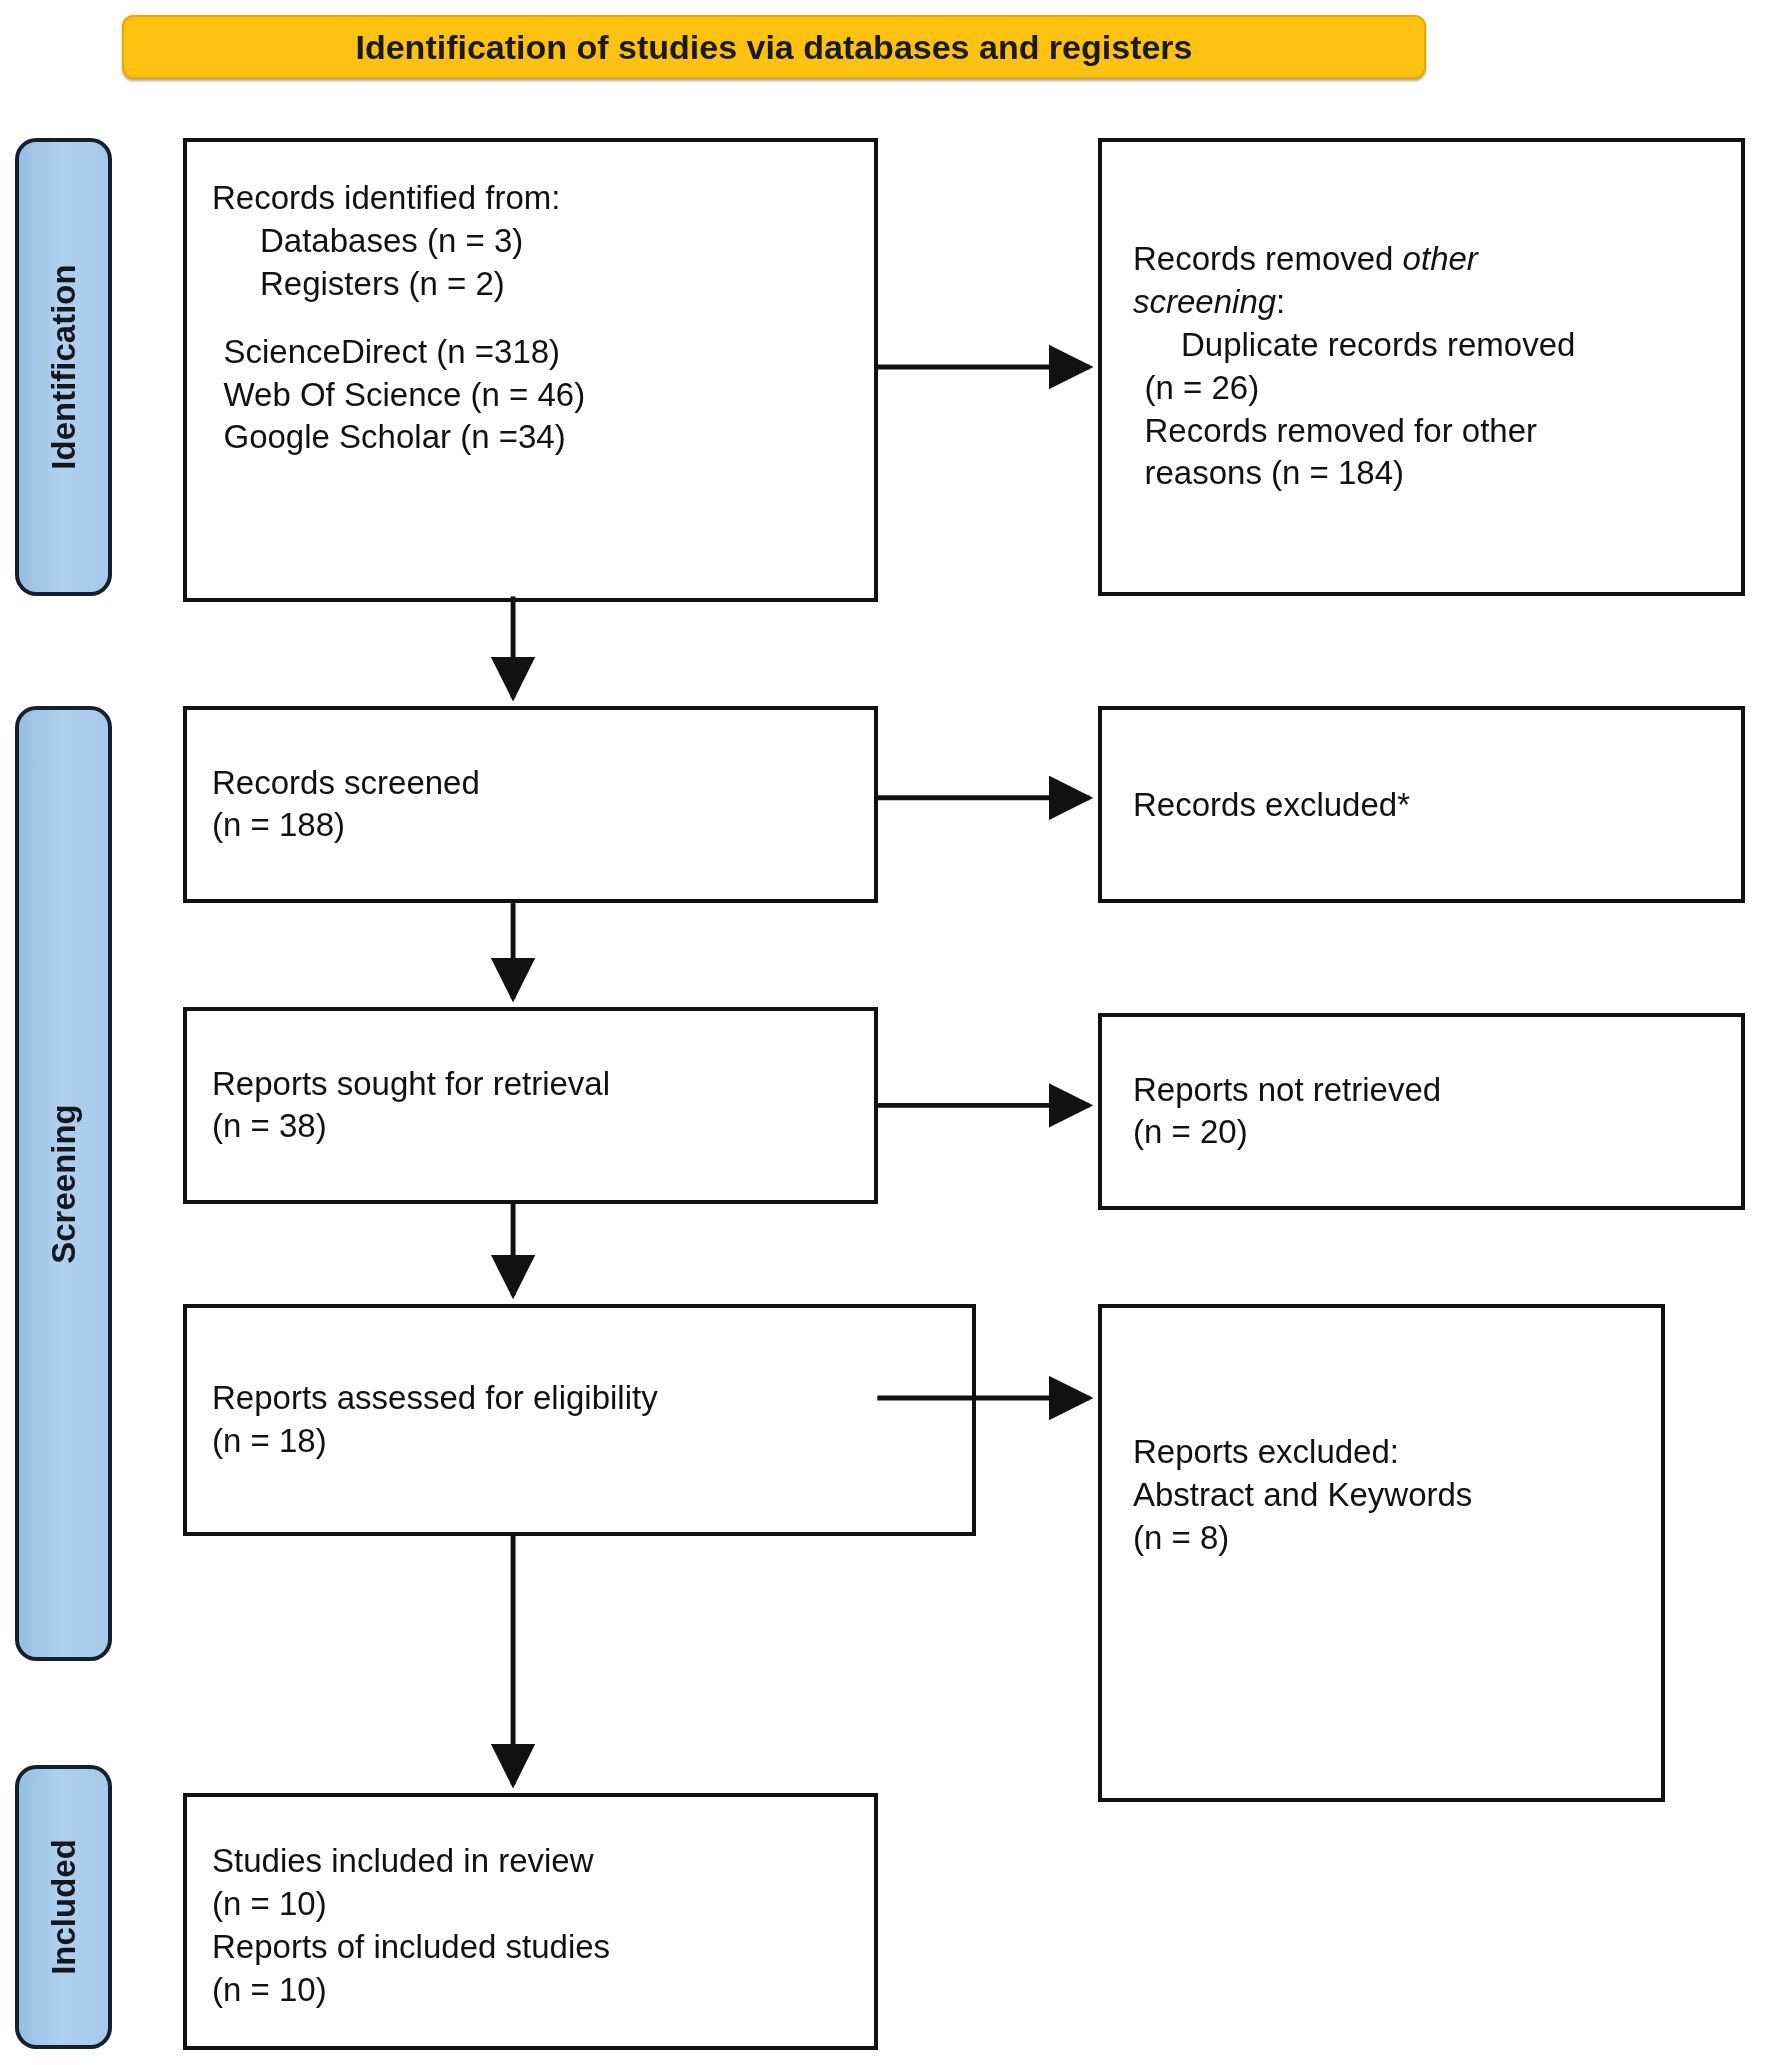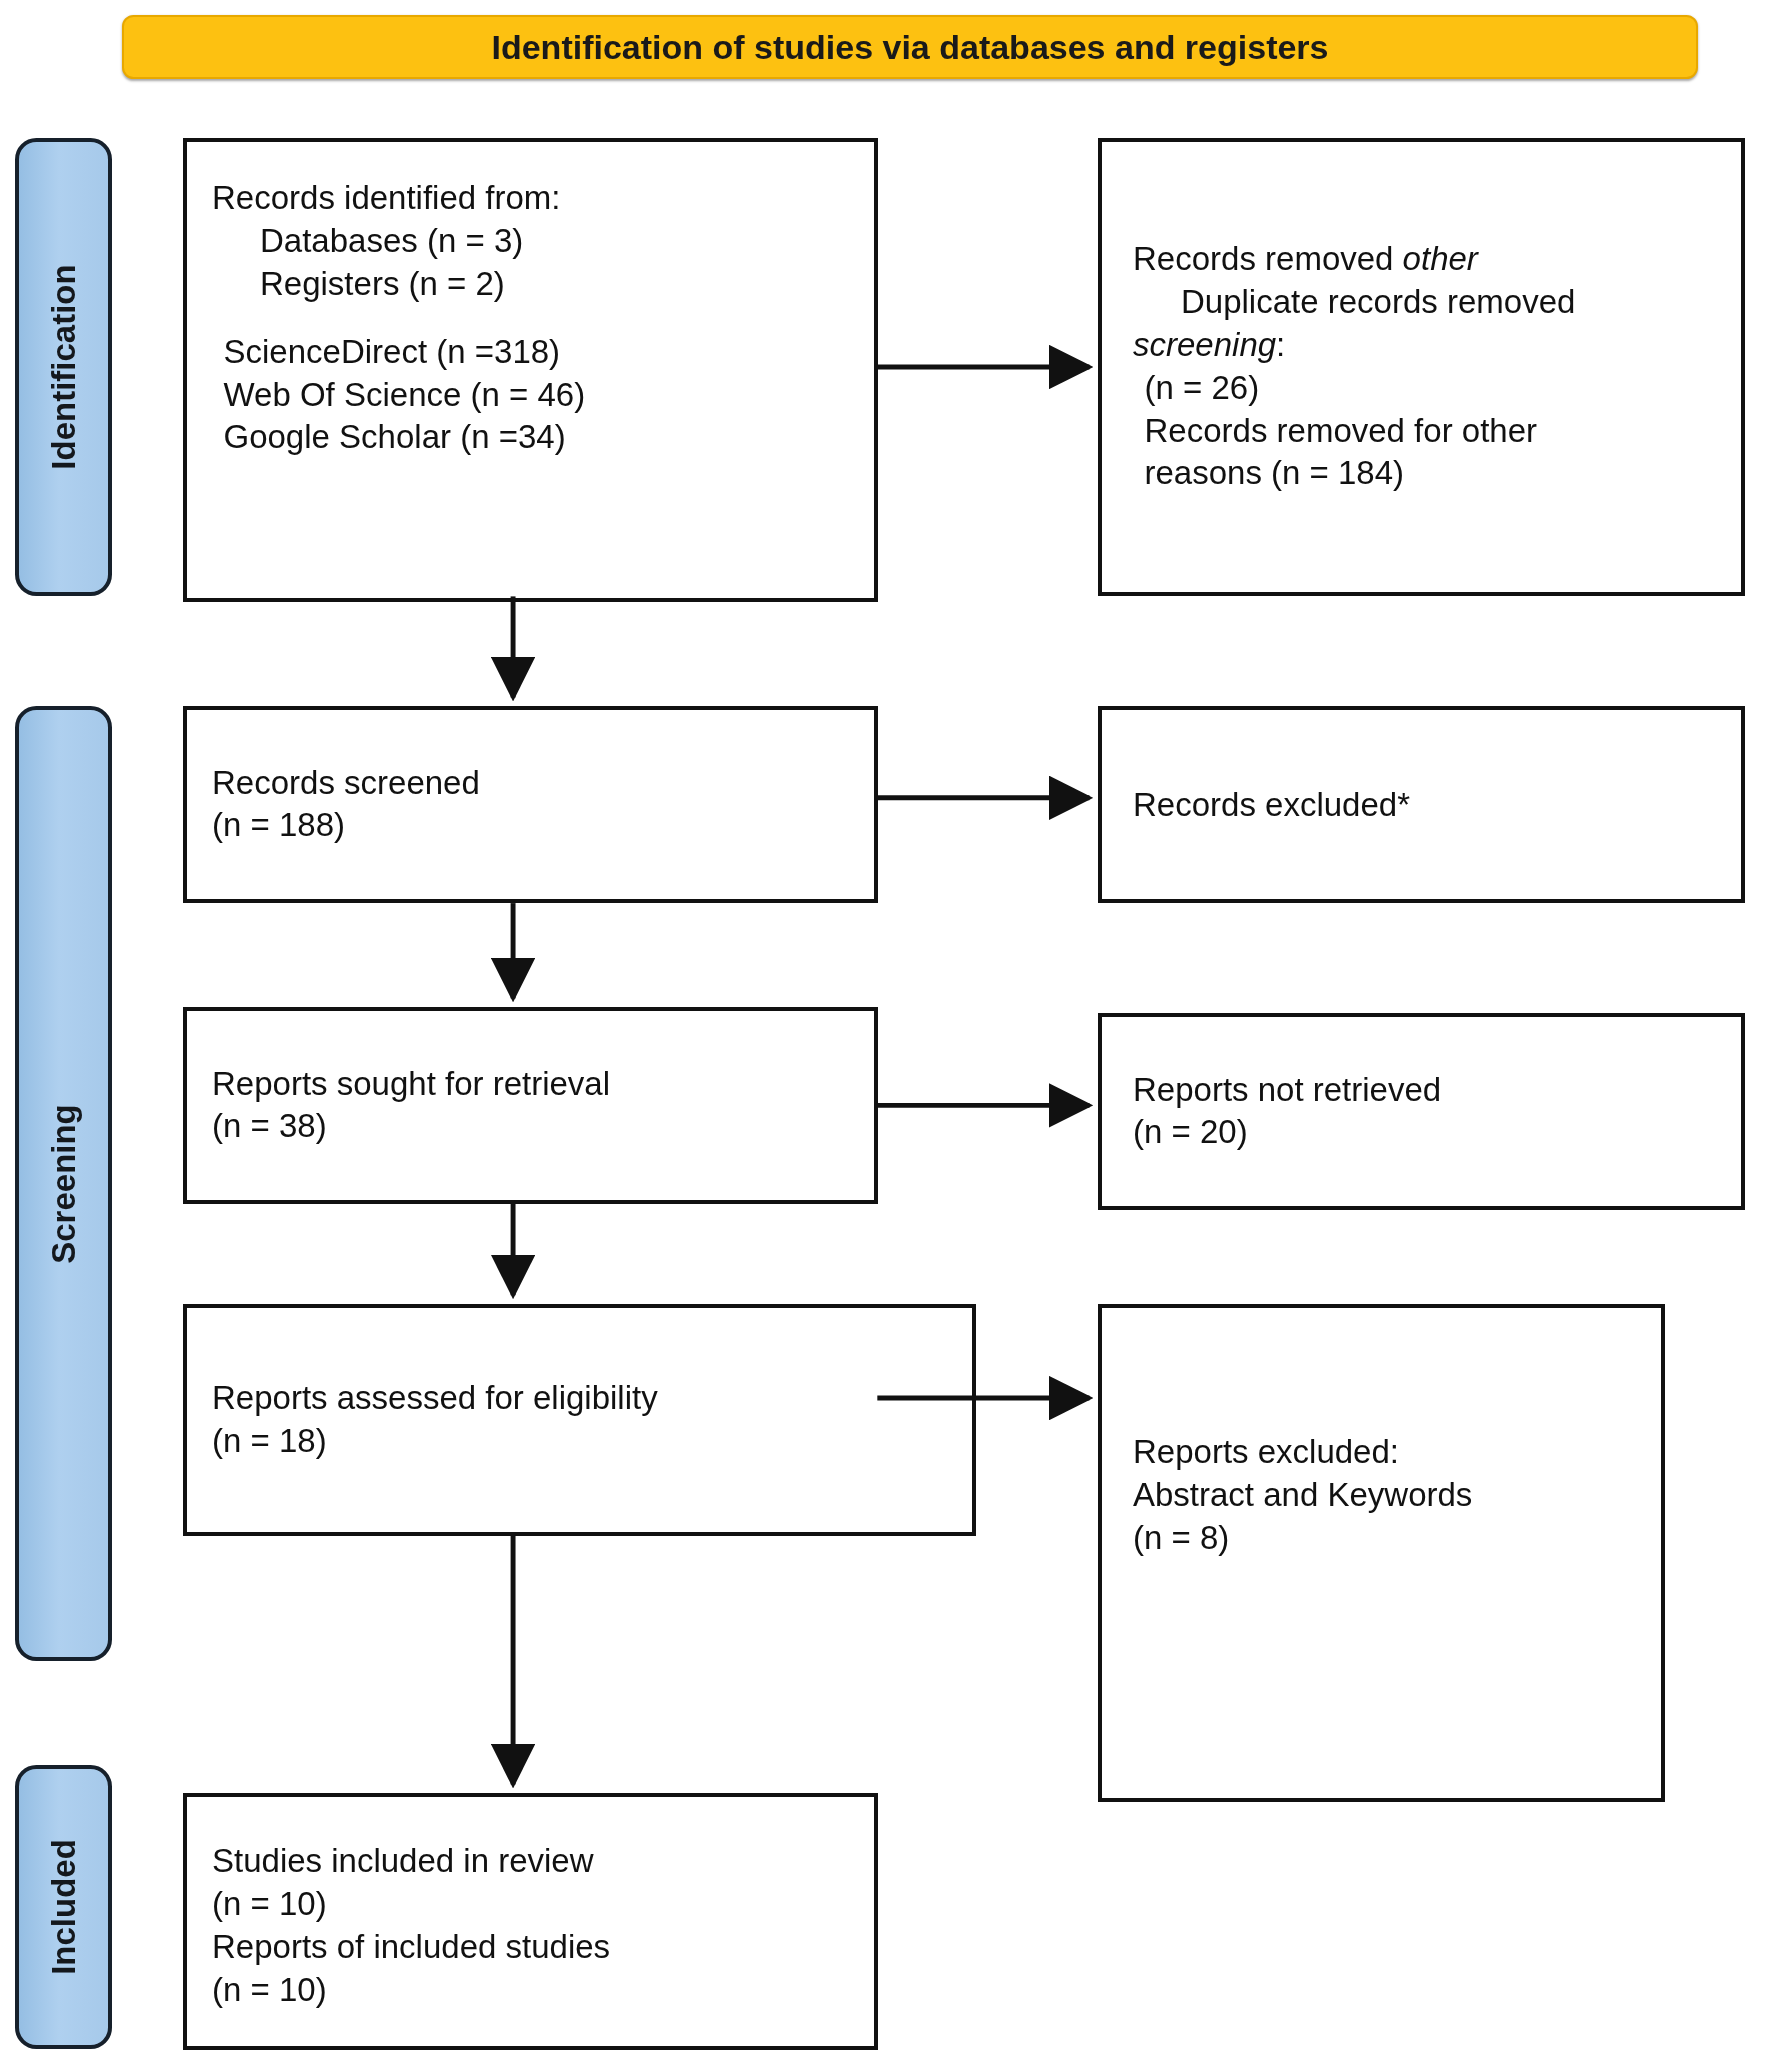--- a/index.html
+++ b/index.html
@@ -16,21 +16,21 @@
     height: 2066px;
     background: #ffffff;
     overflow: hidden;
   }
 
   
   .banner {
     position: absolute;
     left: 122px;
     top: 15px;
-    width: 1576px;
+    width: 1304px;
     height: 64px;
     background: #FDC111;
     border: 2.5px solid #E8A800;
     border-radius: 11.5px;
     box-shadow: 0 1.6px 2.5px rgba(0,0,0,0.35);
     display: flex;
     align-items: center;
     justify-content: center;
     box-sizing: border-box;
   }
@@ -130,22 +130,22 @@
       <div class="line spacer"></div>
       <div class="line ind-sm">ScienceDirect (n =318)</div>
       <div class="line ind-sm">Web Of Science (n = 46)</div>
       <div class="line ind-sm">Google Scholar (n =34)</div>
     </div>
   </div>
 
   <div class="fbox" style="left:1098px; top:138px; width:647px; height:458px;">
     <div class="fbox-inner" style="left:31px;">
       <div class="line"><span>Records removed </span><span class="it">other</span></div>
+      <div class="line"><span class="it">screening</span><span>:</span></div>
       <div class="line ind">Duplicate records removed</div>
-      <div class="line"><span class="it">screening</span><span>:</span></div>
       <div class="line ind-sm">(n = 26)</div>
       <div class="line ind-sm">Records removed for other</div>
       <div class="line ind-sm">reasons (n = 184)</div>
     </div>
   </div>
 
   <div class="fbox" style="left:183px; top:706px; width:695px; height:197px;">
     <div class="fbox-inner">
       <div class="line">Records screened</div>
       <div class="line">(n = 188)</div>

